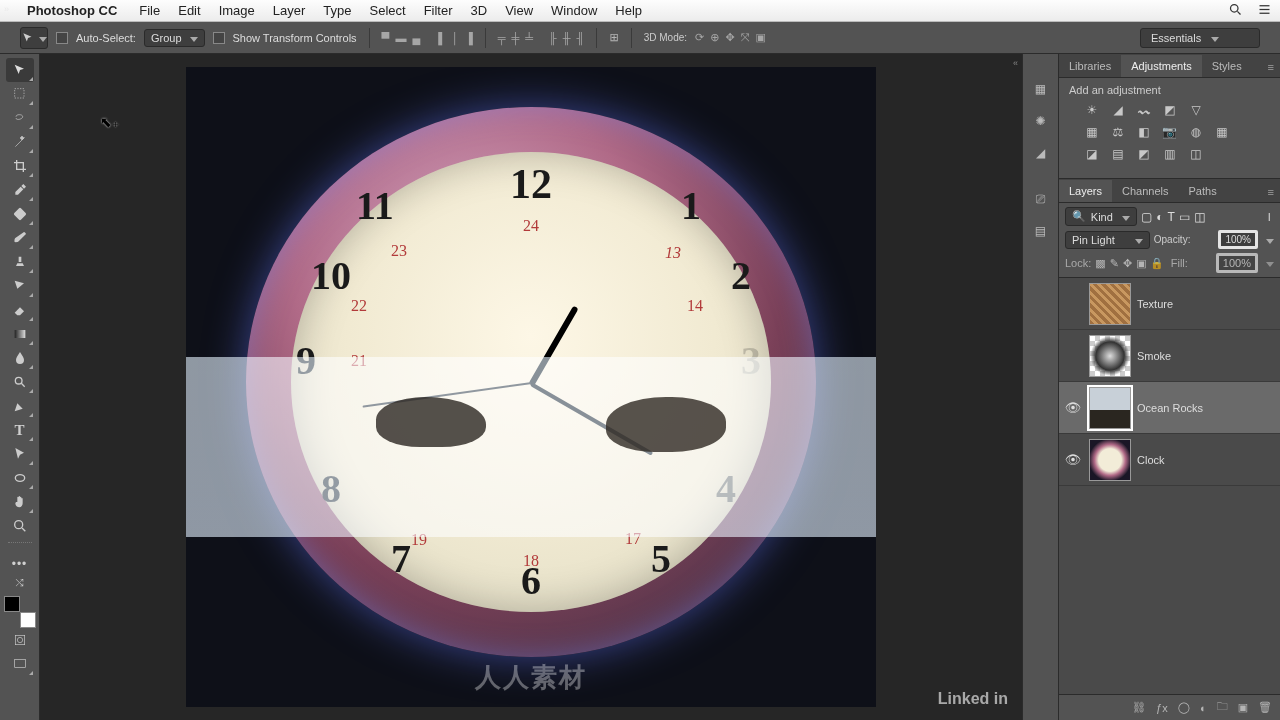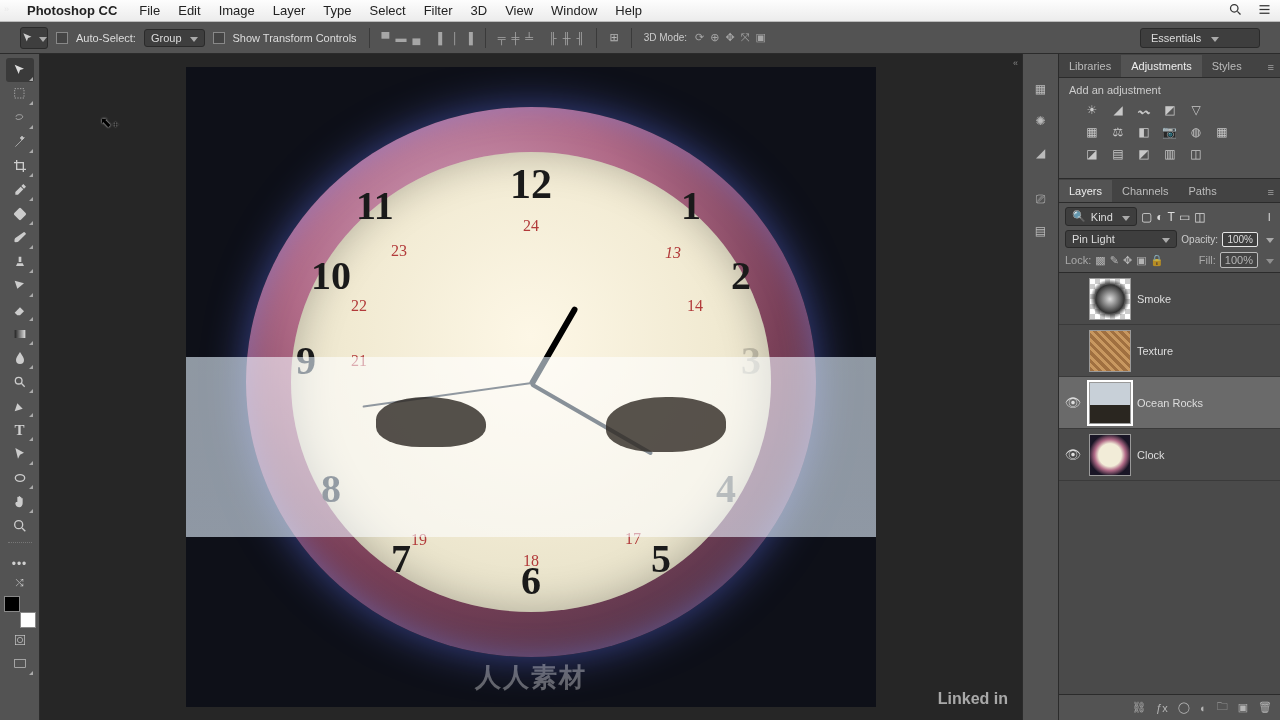--- a/index.html
+++ b/index.html
@@ -78,21 +78,21 @@
 
   .adj { padding:6px 10px 10px; border-bottom:1px solid #2b2b2b;}
   .adj .lbl { font-size:11px; color:#ccc; margin-bottom:6px;}
   .adjrow { display:flex; gap:8px; margin-bottom:6px; justify-content:flex-start; padding-left:14px;}
   .adjrow span { width:18px; height:16px; display:inline-flex; align-items:center; justify-content:center; opacity:.85;}
 
   .layerops { padding:4px 6px; display:flex; flex-direction:column; gap:4px; border-bottom:1px solid #2b2b2b;}
   .row { display:flex; align-items:center; gap:4px;}
   .selectbox { background:#3e3e3e; border:1px solid #2a2a2a; padding:2px 6px; border-radius:3px; flex:1; display:flex; justify-content:space-between; align-items:center; font-size:11px;}
   .smlabel { font-size:10px; color:#ccc; }
-  .valbox { background:#3e3e3e; border:1px solid #e5e5e5; padding:1px 4px; border-radius:2px; font-size:10px; min-width:36px; text-align:right;}
+  .valbox { background:#3e3e3e; border:3px solid #e5e5e5; padding:1px 4px; border-radius:2px; font-size:10px; min-width:36px; text-align:right;margin-left:24px;}
   .lockrow span{opacity:.7; font-size:11px;}
 
   .layerlist { flex:1; background:#4a4a4a; overflow:auto; position:relative;}
   .layer { display:flex; align-items:center; height:52px; border-bottom:1px solid #3a3a3a; padding:0 4px; gap:6px;}
   .layer.selected { background:#6a6a6a; }
   .eye { width:20px; text-align:center; font-size:13px; color:#ddd;}
   .thumb { width:42px; height:42px; border:1px solid #999; background:#222;}
   .thumb.checker { background:repeating-conic-gradient(#ccc 0 25%, #fff 0 50%) 0 0/10px 10px;}
   .thumb.checker .inner{width:100%;height:100%;}
   .layer .name { font-size:11px; }
@@ -460,29 +460,29 @@
         <span>🔒</span>
         <span style="margin-left:auto;" class="smlabel">Fill:</span>
         <span class="valbox">100%</span>
           <span class="caret"></span>
       </div>
     </div>
 
     <div class="layerlist">
       <div class="layer">
         <div class="eye"></div>
+        <div class="thumb" style="background:repeating-linear-gradient(45deg,#a07040,#a07040 3px,#c89860 3px,#c89860 6px);"></div>
+        <div class="name">Texture</div>
+      </div>
+      <div class="layer">
+        <div class="eye"></div>
         <div class="thumb checker">
             <div class="inner" style="background:radial-gradient(ellipse at center,#ddd 0%,#333 50%,transparent 70%);"></div>
           </div>
         <div class="name">Smoke</div>
-      </div>
-      <div class="layer">
-        <div class="eye"></div>
-        <div class="thumb" style="background:repeating-linear-gradient(45deg,#a07040,#a07040 3px,#c89860 3px,#c89860 6px);"></div>
-        <div class="name">Texture</div>
       </div>
       <div class="layer selected">
         <div class="eye">👁</div>
         <div class="thumb checker" style="outline:2px solid #fff;">
             <div class="inner" style="background:linear-gradient(#c8d0d8 55%,#2a2620 55%);"></div>
           </div>
         <div class="name">Ocean Rocks</div>
       </div>
       <div class="layer">
         <div class="eye">👁</div>

